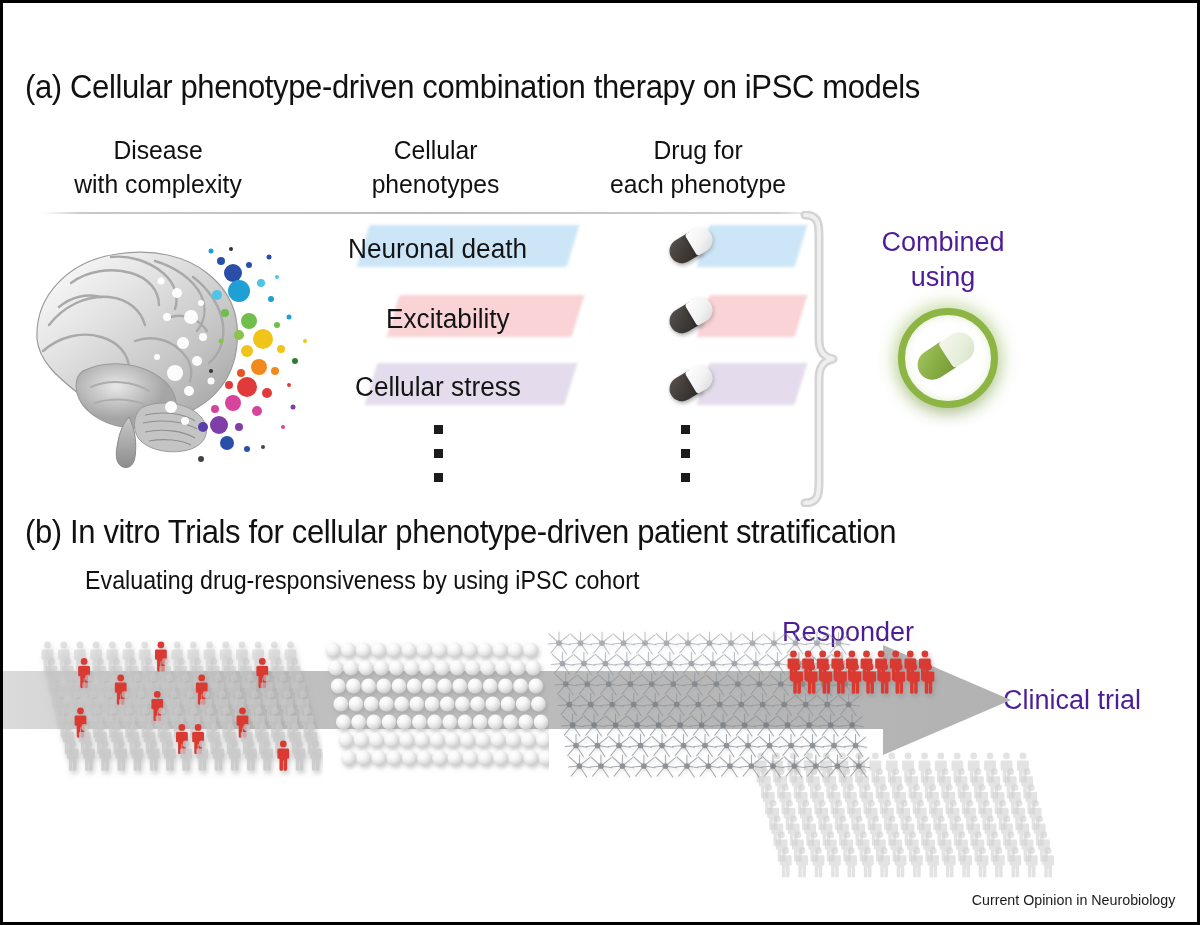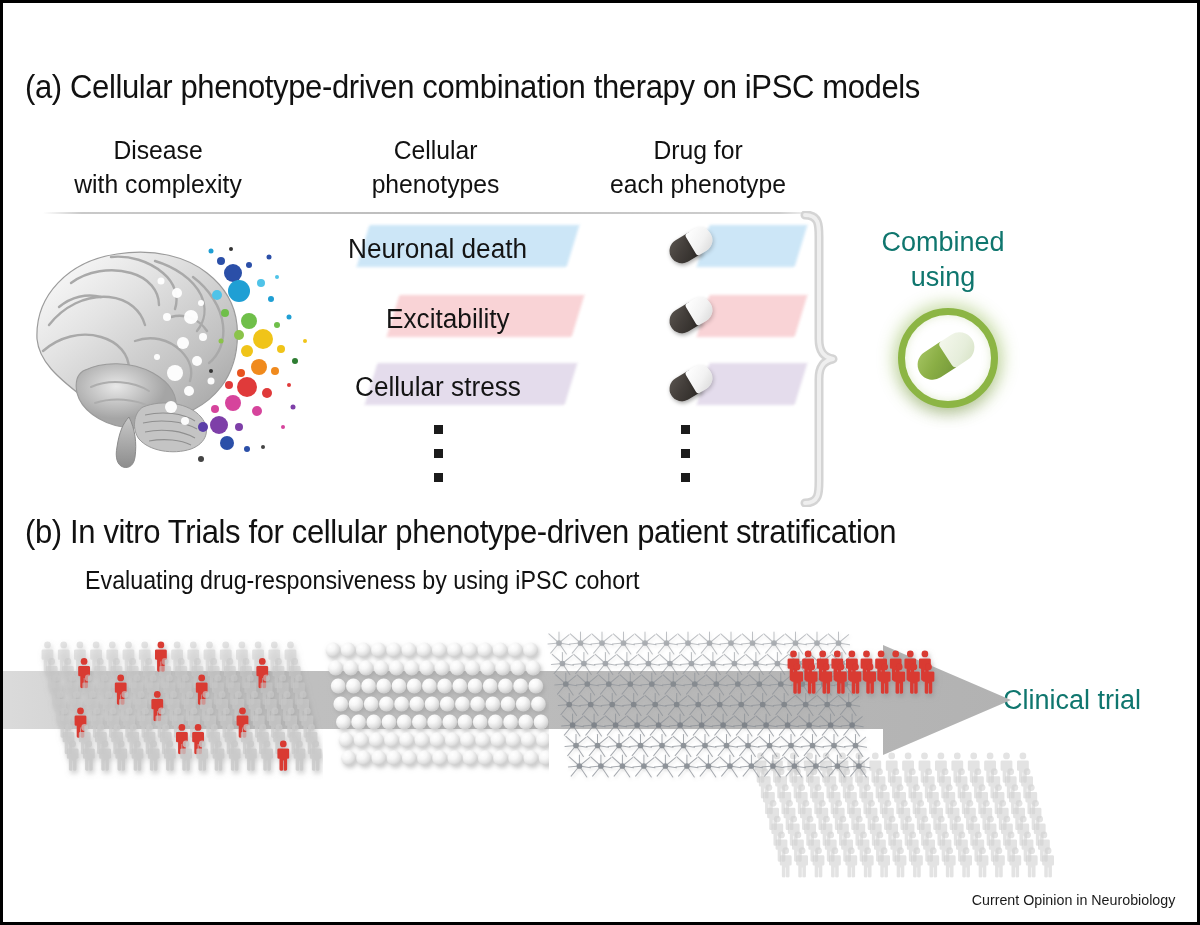--- a/index.html
+++ b/index.html
@@ -34,21 +34,21 @@
     position:absolute;text-align:center;
     font-size:26px;color:#111;line-height:1.32;
     transform:scaleX(0.95);transform-origin:center center;
   }
   .pheno-label{
     position:absolute;font-size:27px;color:#141414;
     white-space:nowrap;z-index:6;
     transform:scaleX(0.97);transform-origin:left center;
   }
   .free-label{
-    position:absolute;font-size:27px;color:#0f766e;white-space:nowrap;
+    position:absolute;font-size:27px;color:#4c1d95;white-space:nowrap;
     text-align:center;line-height:1.3;
   }
   .footer-note{
     position:absolute;font-size:15px;color:#1a1a1a;white-space:nowrap;
     transform:scaleX(0.95);transform-origin:right center;
   }
 
   
   .head-rule{
     position:absolute;height:2px;
@@ -706,20 +706,21 @@
           <use xlink:href="#neuron" x="196.4" y="125" width="24" height="24" opacity="0.75"></use>
           <use xlink:href="#neuron" x="217.9" y="125" width="24" height="24" opacity="0.75"></use>
           <use xlink:href="#neuron" x="239.4" y="125" width="24" height="24" opacity="0.75"></use>
           <use xlink:href="#neuron" x="260.9" y="125" width="24" height="24" opacity="0.75"></use>
           <use xlink:href="#neuron" x="282.4" y="125" width="24" height="24" opacity="0.75"></use>
           <use xlink:href="#neuron" x="303.9" y="125" width="24" height="24" opacity="0.75"></use>
         </g>
     </svg>
   </div>
 
+  <div class="free-label" style="left:715px;top:612px;width:260px;">Responder</div>
 
   <div class="field" style="left:780px;top:645px;width:160px;height:62px;z-index:6;">
     <svg width="160" height="62" viewBox="0 0 160 62">
       <g filter="url(#softShadow)" id="responderRow">
           <use xlink:href="#person" x="4" y="2" width="13" height="31" fill="#d93a33" opacity="1"></use>
           <use xlink:href="#person" x="18.6" y="2" width="13" height="31" fill="#d93a33" opacity="1"></use>
           <use xlink:href="#person" x="33.2" y="2" width="13" height="31" fill="#d93a33" opacity="1"></use>
           <use xlink:href="#person" x="47.8" y="2" width="13" height="31" fill="#d93a33" opacity="1"></use>
           <use xlink:href="#person" x="62.4" y="2" width="13" height="31" fill="#d93a33" opacity="1"></use>
           <use xlink:href="#person" x="77" y="2" width="13" height="31" fill="#d93a33" opacity="1"></use>

